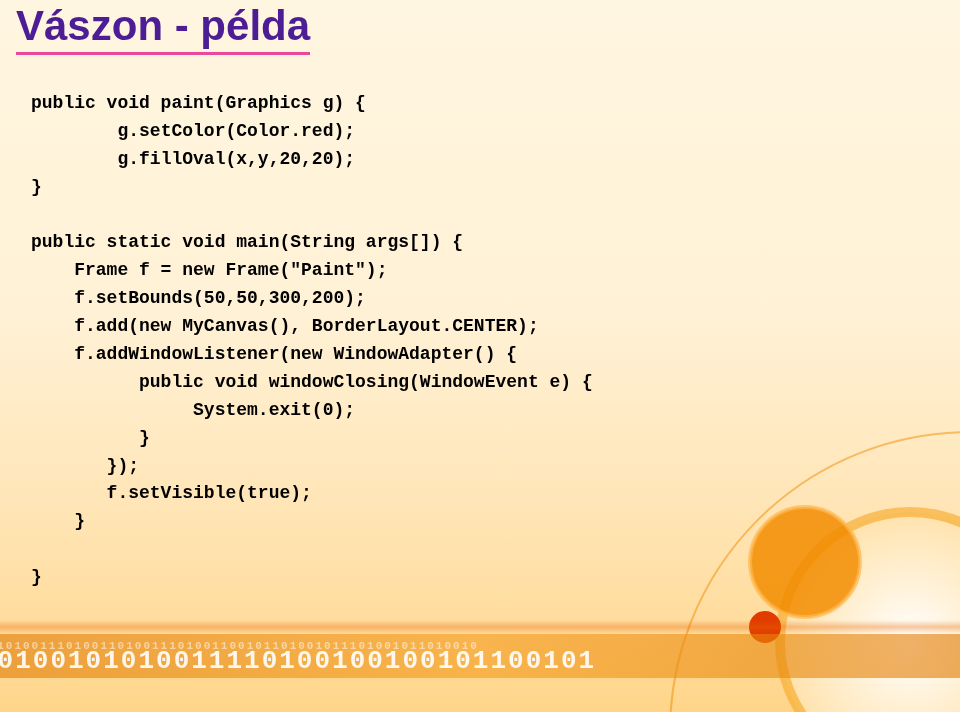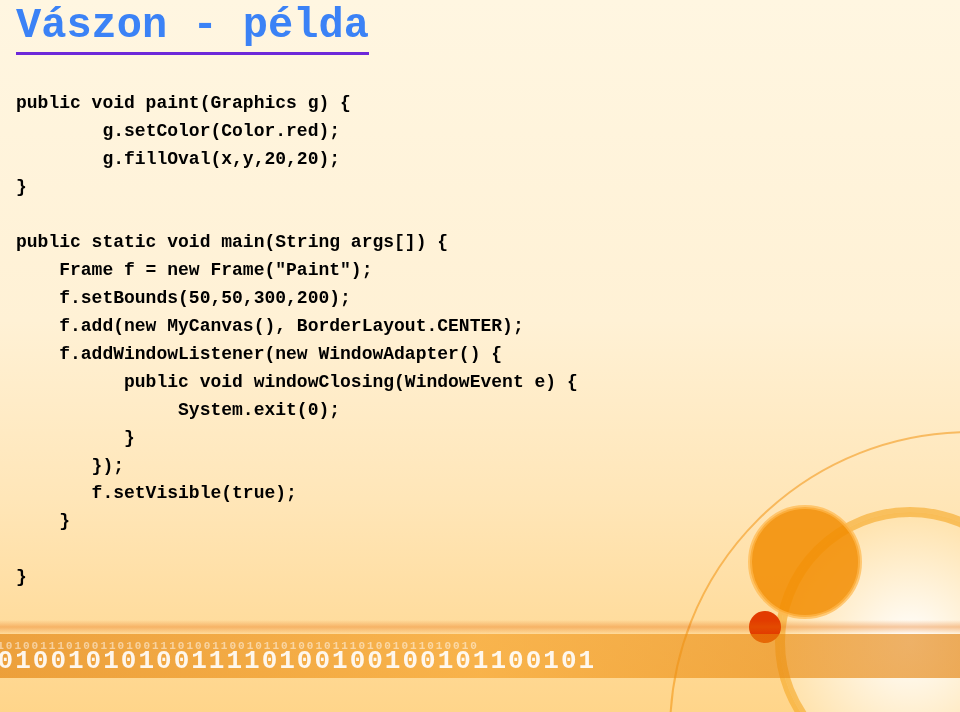--- a/index.html
+++ b/index.html
@@ -18,33 +18,33 @@
     width: 400px;
     height: 300px;
     pointer-events: none;
     z-index: 1;
   }
 
   .title {
     position: absolute;
     top: 2px;
     left: 16px;
-    font-family: Liberation Mono, monospace;
+    font-family: Liberation Sans, sans-serif;
     font-weight: bold;
     font-size: 42px;
-    color: #3b82f6;
-    border-bottom: 3px solid #6d28d9;
+    color: #4c1d95;
+    border-bottom: 3px solid #ec4899;
     padding-bottom: 2px;
     z-index: 5;
   }
 
   .code-block {
     position: absolute;
     top: 90px;
-    left: 16px;
+    left: 31px;
     font-family: "Courier New", Courier, monospace;
     font-weight: bold;
     font-size: 18px;
     line-height: 1.55;
     color: #000;
     white-space: pre;
     z-index: 5;
   }
 
   

